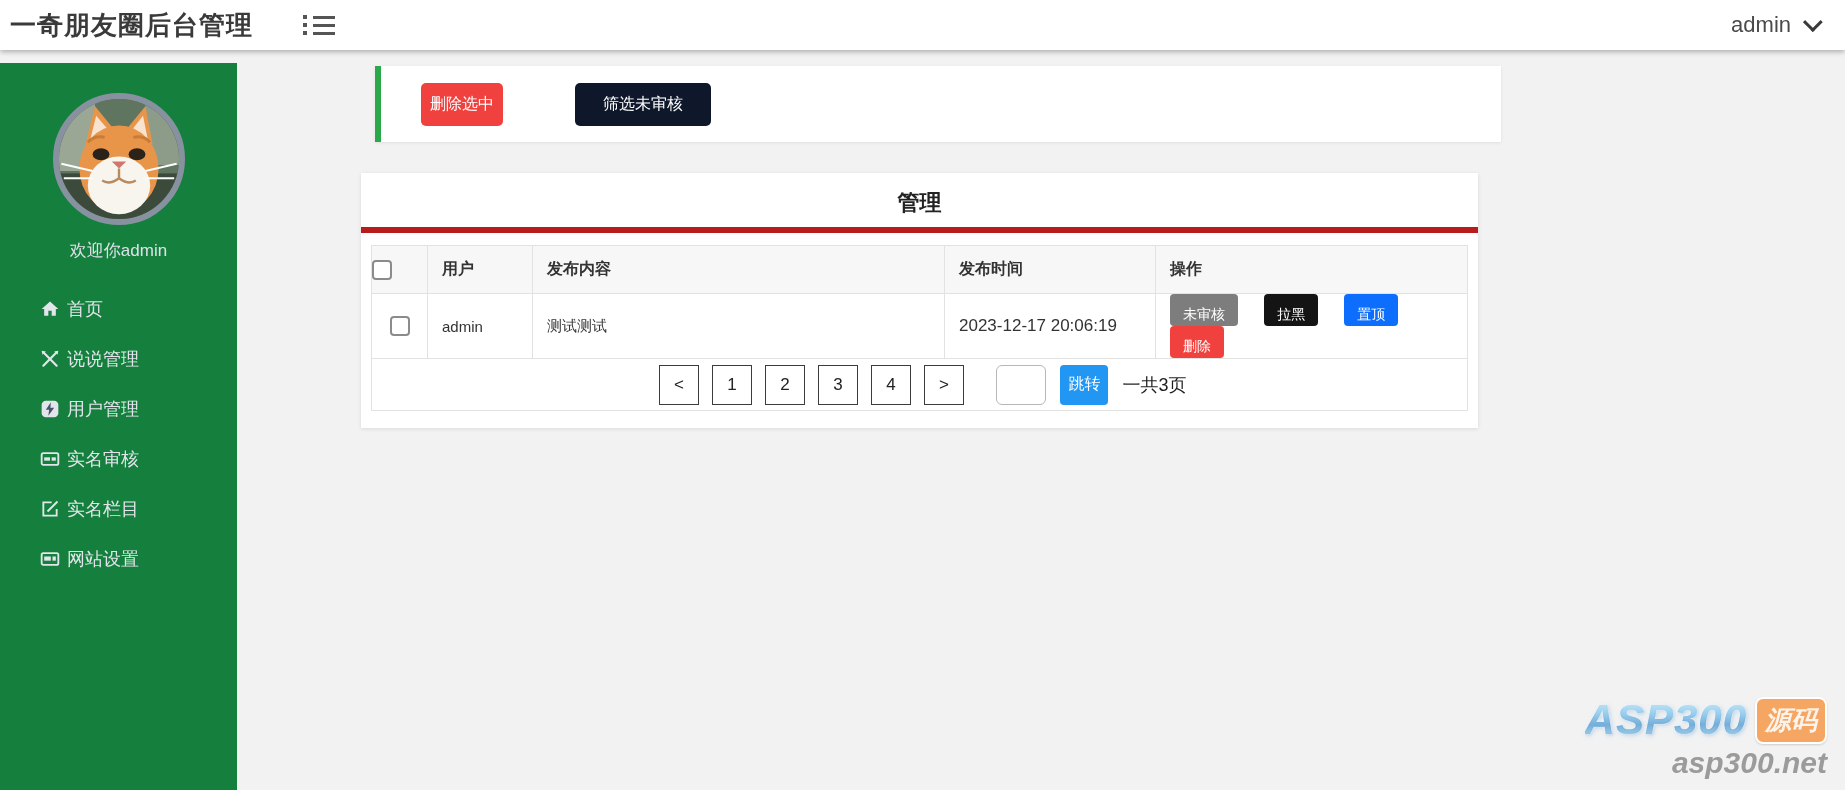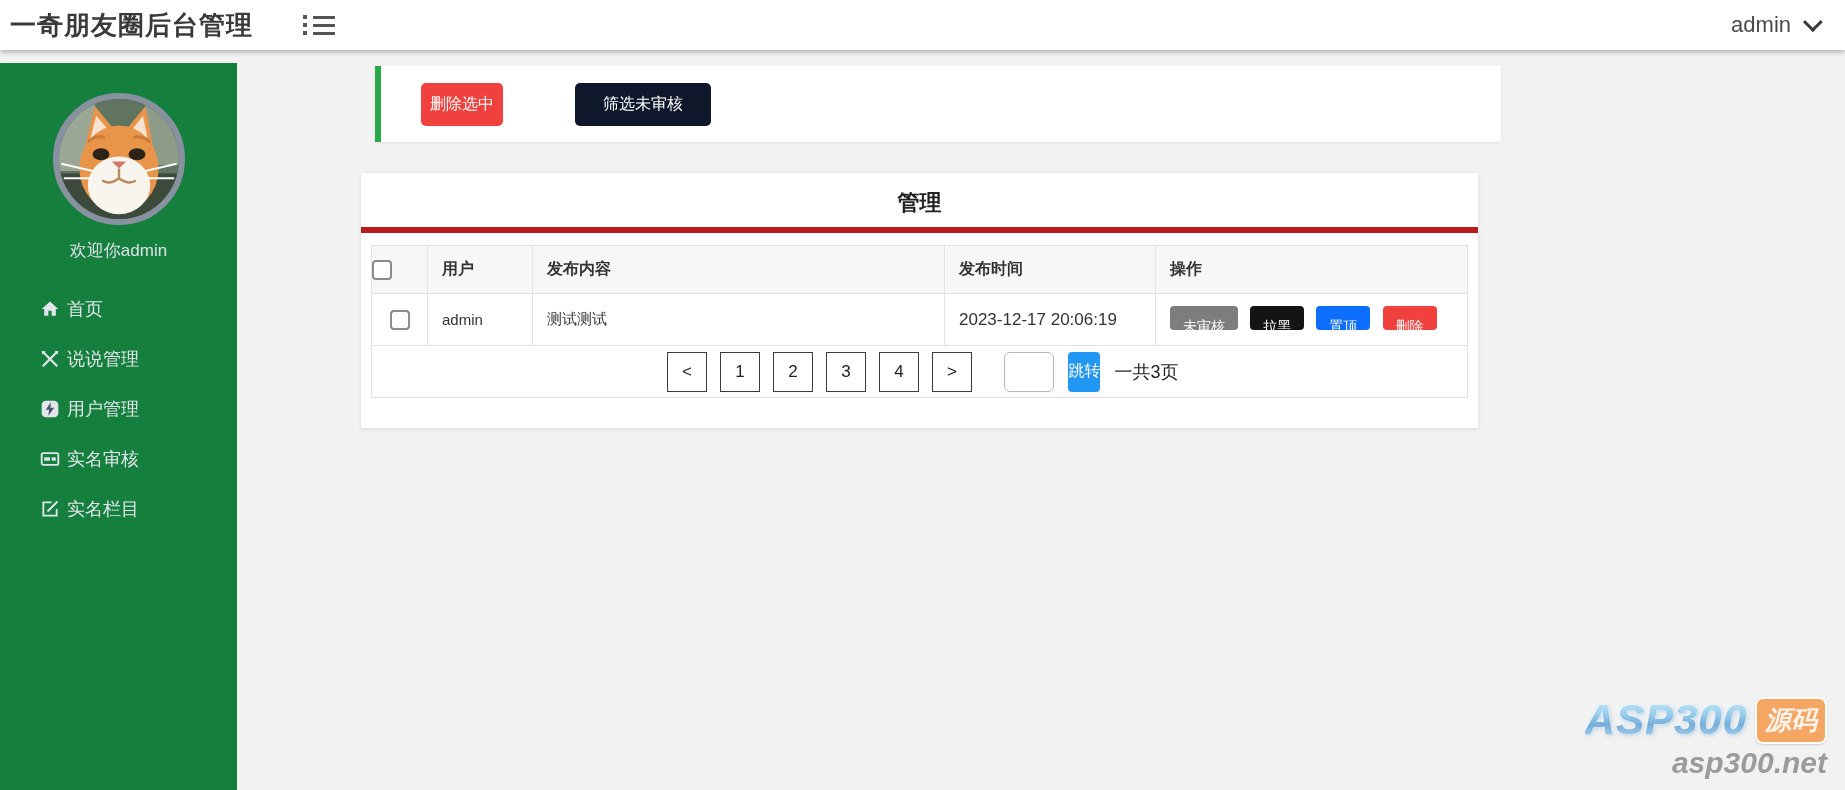--- a/index.html
+++ b/index.html
@@ -66,34 +66,34 @@
   table.mgmt tbody td { height:52px; padding-left:14px; font-size:15px; color:#333; background:#fff; }
   .col-check { width:56px; }
   .col-user { width:105px; }
   .col-content { width:412px; }
   .col-time { width:211px; }
   th.cell-check, td.cell-check { padding-left:0 !important; text-align:center; }
   .checkbox { display:inline-block; width:20px; height:20px; border:2px solid #8b8b8b;
     border-radius:4px; background:#fff; vertical-align:middle; cursor:pointer; }
   .cell-time { font-size:17px !important; }
   .action-btn { border:none; border-radius:4px; color:#fff; font-size:14px;
-    height:24px; padding:12px 13px; margin-right:8px; cursor:pointer; font-family:inherit; }
+    height:32px; padding:12px 13px; margin-right:22px; cursor:pointer; font-family:inherit; }
   .a-gray { background:#7d7d7d; }
   .a-black { background:#141414; }
   .a-blue { background:#0d6efd; }
   .a-red { background:#f0413e; }
 
   
   td.pager-cell { padding:0 !important; height:52px; }
   .pager { display:flex; align-items:center; justify-content:center; }
   .page-btn { width:40px; height:40px; background:#fff; border:1px solid #3c3c3c;
     font-size:17px; color:#222; margin:0 6.5px; cursor:pointer; font-family:inherit; }
   .jump-input { width:50px; height:40px; border:1px solid #b7b7b7; border-radius:6px;
     margin-left:26px; font-size:17px; text-align:center; font-family:inherit; }
-  .jump-btn { width:32px; height:40px; background:#2196f3; color:#fff; border:none;
+  .jump-btn { width:48px; height:40px; background:#2196f3; color:#fff; border:none;
     border-radius:4px; font-size:16px; margin-left:14px; cursor:pointer; font-family:inherit; }
   .total-pages { font-size:18px; color:#1d1d1d; margin-left:14px; }
 
   
   .watermark { position:absolute; right:18px; bottom:10px; text-align:right; z-index:40; }
   .wm-line1 { display:flex; align-items:center; justify-content:flex-end; }
   .wm-brand { font-size:42px; font-weight:bold; font-style:italic; letter-spacing:1px;
     background:linear-gradient(180deg,#bfe6f7 0%,#5ab2e4 35%,#1d79c0 60%,#8fd0ef 100%);
     -webkit-background-clip:text; background-clip:text; color:transparent;
     text-shadow:0 0 1px rgba(255,255,255,.4);
@@ -194,20 +194,30 @@
       <span>实名审核</span>
     </div>
     <div class="menu-item">
       <span class="m-icon">
         <svg viewBox="0 0 24 24">
           <path d="M20 12 v8 H4 V4 h10" fill="none" stroke="#e2e5ec" stroke-width="2.2"></path>
           <line x1="9" y1="15" x2="21" y2="3" stroke="#e2e5ec" stroke-width="2.4"></line>
         </svg>
       </span>
       <span>实名栏目</span>
+    </div>
+    <div class="menu-item">
+      <span class="m-icon">
+        <svg viewBox="0 0 24 24">
+          <rect x="2" y="5" width="20" height="14" rx="2" fill="none" stroke="#e2e5ec" stroke-width="2.2"></rect>
+          <rect x="5" y="9" width="8" height="5" fill="#e2e5ec"></rect>
+          <rect x="15" y="9" width="4" height="5" fill="#e2e5ec"></rect>
+        </svg>
+      </span>
+      <span>网站设置</span>
     </div>
   </div>
 </div>
 
 <div class="toolbar-panel">
   <button class="btn btn-del-selected">删除选中</button>
   <button class="btn btn-filter">筛选未审核</button>
 </div>
 
 <div class="table-panel">

